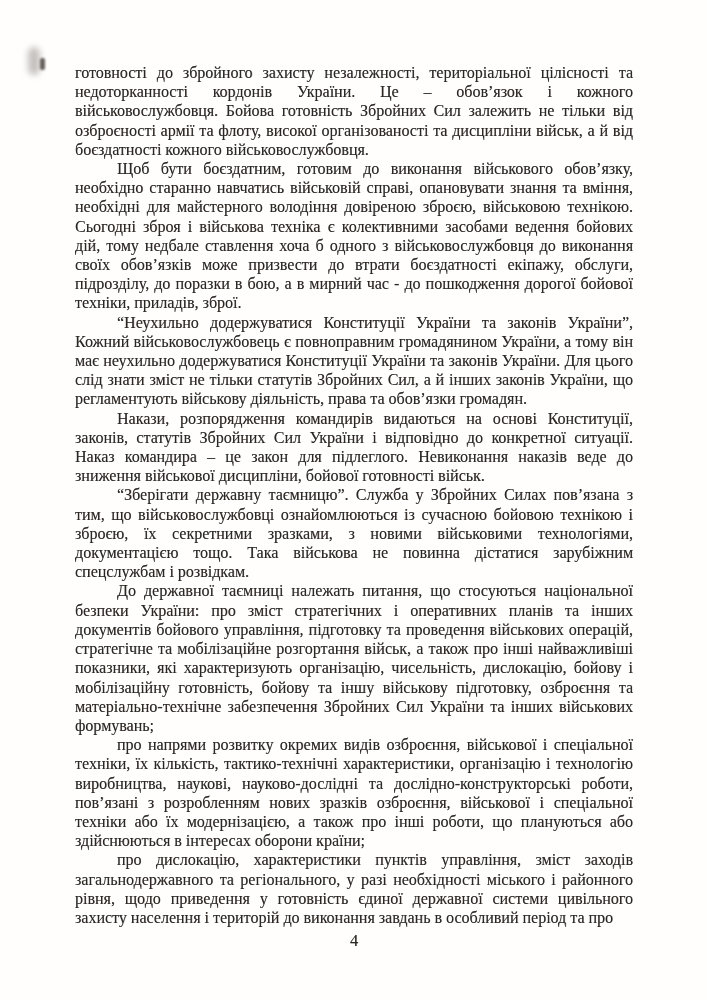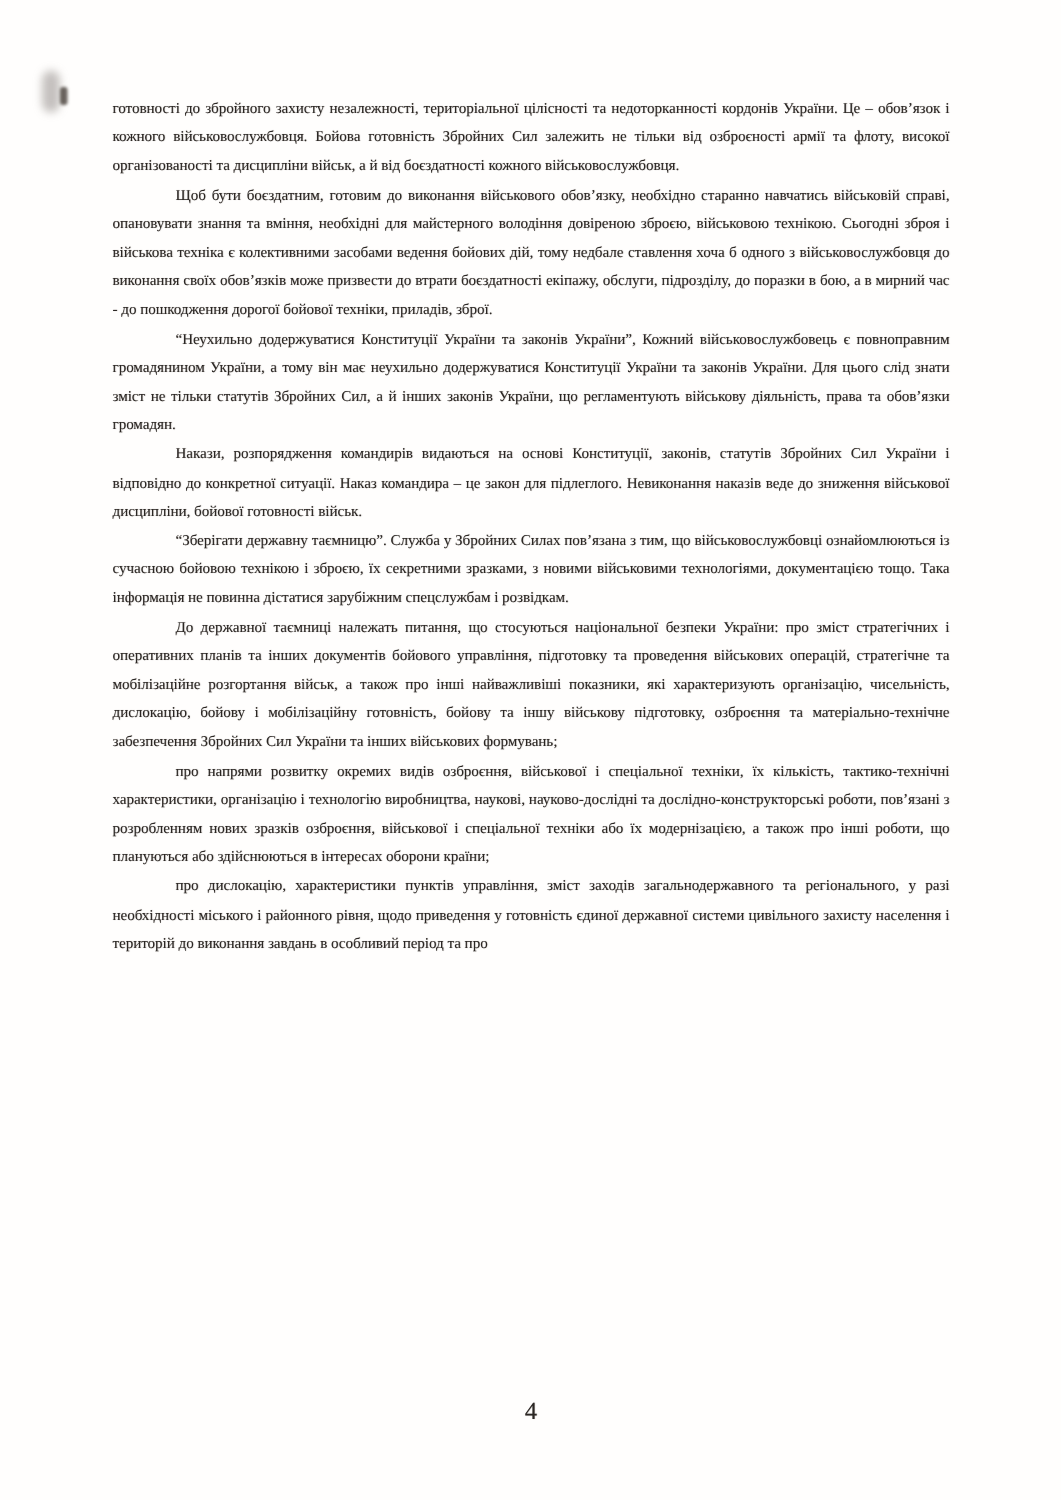--- a/index.html
+++ b/index.html
@@ -14,21 +14,21 @@
     background: #fffefd;
     overflow: hidden;
     font-family: "Liberation Serif", "DejaVu Serif", serif;
     color: #2b2724;
   }
   .body-text {
     position: absolute;
     left: 75px;
     top: 63px;
     width: 558px;
-    font-size: 10px;
+    font-size: 16px;
     line-height: 19.2px;
     text-align: justify;
     text-shadow: 0.3px 0.3px 0.6px rgba(62, 52, 45, 0.45);
   }
   .para {
     margin: 0;
     padding: 0;
   }
   .para.indent {
     text-indent: 42px;
@@ -71,21 +71,21 @@
 <div class="page">
 
   <div class="scan-smudge"></div>
   <div class="scan-smudge-core"></div>
 
   <div class="body-text">
     <p class="para">готовності до збройного захисту незалежності, територіальної цілісності та недоторканності кордонів України. Це – обов’язок і кожного військовослужбовця. Бойова готовність Збройних Сил залежить не тільки від озброєності армії та флоту, високої організованості та дисципліни військ, а й від боєздатності кожного військовослужбовця.</p>
     <p class="para indent">Щоб бути боєздатним, готовим до виконання військового обов’язку, необхідно старанно навчатись військовій справі, опановувати знання та вміння, необхідні для майстерного володіння довіреною зброєю, військовою технікою. Сьогодні зброя і військова техніка є колективними засобами ведення бойових дій, тому недбале ставлення хоча б одного з військовослужбовця до виконання своїх обов’язків може призвести до втрати боєздатності екіпажу, обслуги, підрозділу, до поразки в бою, а в мирний час - до пошкодження дорогої бойової техніки, приладів, зброї.</p>
     <p class="para indent">“Неухильно додержуватися Конституції України та законів України”, Кожний військовослужбовець є повноправним громадянином України, а тому він має неухильно додержуватися Конституції України та законів України. Для цього слід знати зміст не тільки статутів Збройних Сил, а й інших законів України, що регламентують військову діяльність, права та обов’язки громадян.</p>
     <p class="para indent">Накази, розпорядження командирів видаються на основі Конституції, законів, статутів Збройних Сил України і відповідно до конкретної ситуації. Наказ командира – це закон для підлеглого. Невиконання наказів веде до зниження військової дисципліни, бойової готовності військ.</p>
-    <p class="para indent">“Зберігати державну таємницю”. Служба у Збройних Силах пов’язана з тим, що військовослужбовці ознайомлюються із сучасною бойовою технікою і зброєю, їх секретними зразками, з новими військовими технологіями, документацією тощо. Така інформація не повинна дістатися зарубіжним спецслужбам і розвідкам.</p>
+    <p class="para indent">“Зберігати державну таємницю”. Служба у Збройних Силах пов’язана з тим, що військовослужбовці ознайомлюються із сучасною бойовою технікою і зброєю, їх секретними зразками, з новими військовими технологіями, документацією тощо. Така військова не повинна дістатися зарубіжним спецслужбам і розвідкам.</p>
     <p class="para indent">До державної таємниці належать питання, що стосуються національної безпеки України: про зміст стратегічних і оперативних планів та інших документів бойового управління, підготовку та проведення військових операцій, стратегічне та мобілізаційне розгортання військ, а також про інші найважливіші показники, які характеризують організацію, чисельність, дислокацію, бойову і мобілізаційну готовність, бойову та іншу військову підготовку, озброєння та матеріально-технічне забезпечення Збройних Сил України та інших військових формувань;</p>
     <p class="para indent">про напрями розвитку окремих видів озброєння, військової і спеціальної техніки, їх кількість, тактико-технічні характеристики, організацію і технологію виробництва, наукові, науково-дослідні та дослідно-конструкторські роботи, пов’язані з розробленням нових зразків озброєння, військової і спеціальної техніки або їх модернізацією, а також про інші роботи, що плануються або здійснюються в інтересах оборони країни;</p>
     <p class="para indent">про дислокацію, характеристики пунктів управління, зміст заходів загальнодержавного та регіонального, у разі необхідності міського і районного рівня, щодо приведення у готовність єдиної державної системи цивільного захисту населення і територій до виконання завдань в особливий період та про</p>
   </div>
 
   <div class="page-number">4</div>
 
 </div>
 
 </body></html>

